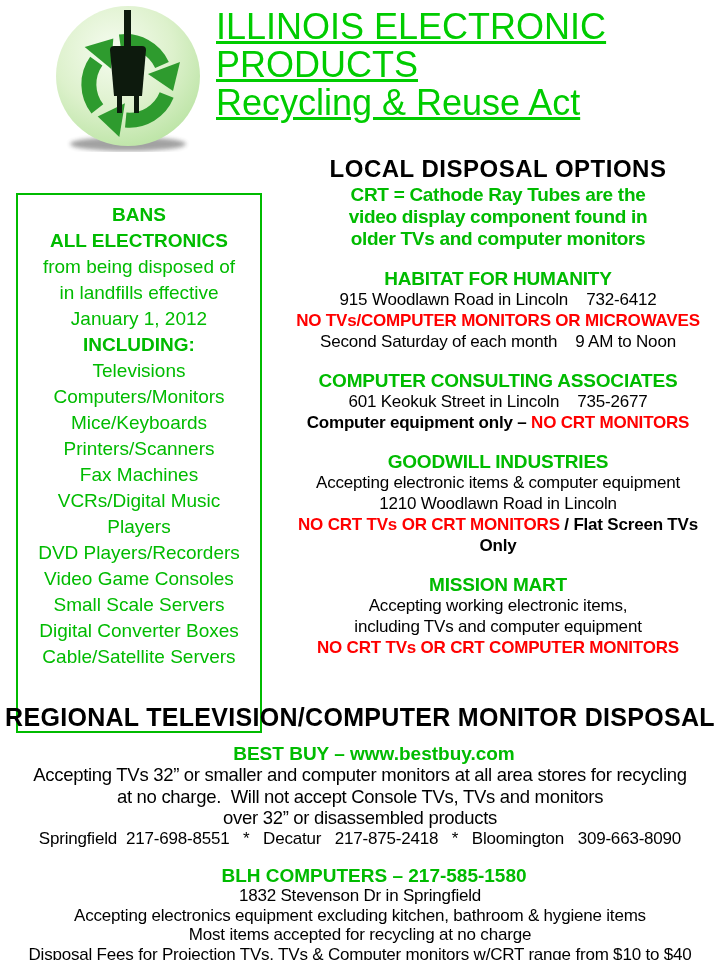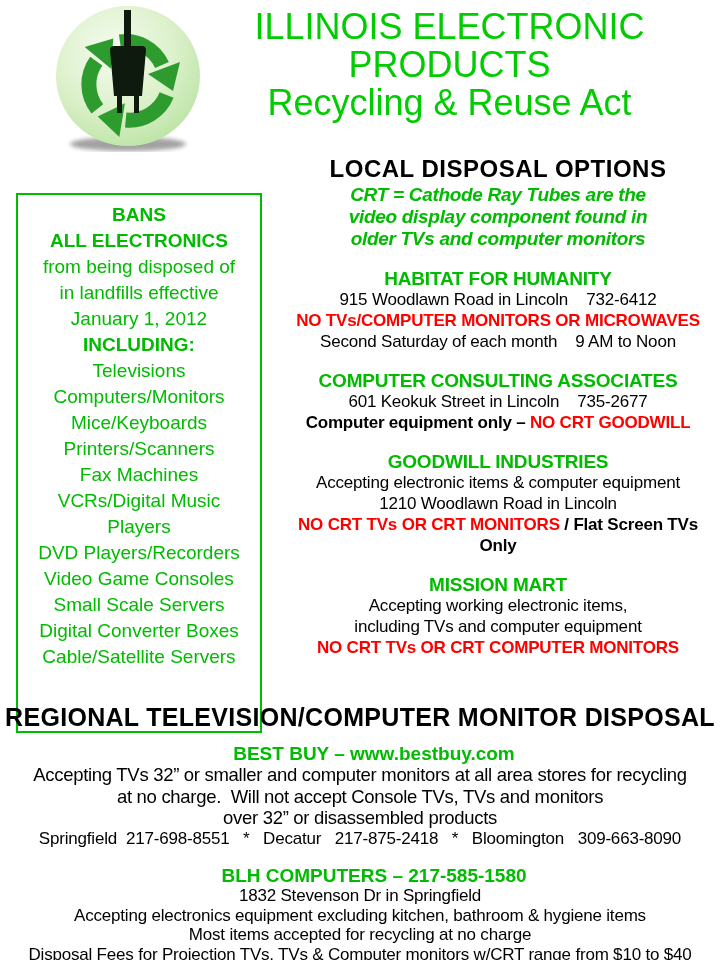--- a/index.html
+++ b/index.html
@@ -1,34 +1,34 @@
 <!DOCTYPE html>
 <html style="--green: #00bb00; --title_green: #00cc00; --red: #ff0000;"><head>
 <meta charset="utf-8">
 <style>
   html,body{margin:0;padding:0;background:#ffffff;}
   .page{position:relative;width:720px;height:960px;background:#fff;overflow:hidden;
         font-family:"Liberation Sans",sans-serif;}
 
   
   .logo{position:absolute;left:52px;top:4px;width:152px;height:148px;}
-  .title{position:absolute;left:197px;top:8px;width:505px;text-align:center;
-         color:var(--title_green);font-size:36px;line-height:38px;font-weight:400;}
+  .title{position:absolute;left:216px;top:8px;width:505px;
+         color:var(--title_green);font-size:36px;line-height:38px;font-weight:400;text-decoration:underline;}
 
   
   .bans-box{position:absolute;left:16px;top:176px;width:246px;height:540px;box-sizing:border-box;
             border:2px solid var(--green);text-align:center;color:var(--green);
             font-size:19px;line-height:26px;padding-top:7px;margin-top:17px;}
   .bans-line.bold{font-weight:700;}
 
   
   .local{position:absolute;left:278px;top:155px;width:440px;text-align:center;}
   .local-heading{font-size:24px;font-weight:700;color:#000;letter-spacing:.5px;line-height:27px;}
   .local-note{color:var(--green);font-weight:700;font-size:19px;line-height:22px;
-              margin-top:2px;letter-spacing:-.3px;font-style:italic;}
+              margin-top:2px;letter-spacing:-.3px;}
   .org{margin-top:18px;}
   .org-name{color:var(--green);font-weight:700;font-size:19px;line-height:21px;letter-spacing:-.2px;}
   .org-line{font-size:17px;line-height:21px;white-space:pre-wrap;letter-spacing:-.2px;}
   .seg.plain{color:#000;}
   .seg.red{color:var(--red);font-weight:700;}
   .seg.boldblack{color:#000;font-weight:700;}
 
   
   .regional{position:absolute;left:0;top:702px;width:720px;text-align:center;}
   .regional-heading{font-size:25px;font-weight:700;color:#000;letter-spacing:.3px;line-height:30px;}
@@ -112,21 +112,21 @@
     <div>
         <div class="org">
           <div class="org-name">HABITAT FOR HUMANITY</div>
           <div class="org-line"><span class="seg plain">915 Woodlawn Road in Lincoln    732-6412</span></div>
           <div class="org-line"><span class="seg red">NO TVs/COMPUTER MONITORS OR MICROWAVES</span></div>
           <div class="org-line"><span class="seg plain">Second Saturday of each month    9 AM to Noon</span></div>
         </div>
         <div class="org">
           <div class="org-name">COMPUTER CONSULTING ASSOCIATES</div>
           <div class="org-line"><span class="seg plain">601 Keokuk Street in Lincoln    735-2677</span></div>
-          <div class="org-line"><span class="seg boldblack">Computer equipment only – </span><span class="seg red">NO CRT GOODWILL</span></div>
+          <div class="org-line"><span class="seg boldblack">Computer equipment only – </span><span class="seg red">NO CRT MONITORS</span></div>
         </div>
         <div class="org">
           <div class="org-name">GOODWILL INDUSTRIES</div>
           <div class="org-line"><span class="seg plain">Accepting electronic items &amp; computer equipment</span></div>
           <div class="org-line"><span class="seg plain">1210 Woodlawn Road in Lincoln</span></div>
           <div class="org-line"><span class="seg red">NO CRT TVs OR CRT MONITORS</span><span class="seg boldblack"> / Flat Screen TVs Only</span></div>
         </div>
         <div class="org">
           <div class="org-name">MISSION MART</div>
           <div class="org-line"><span class="seg plain">Accepting working electronic items,</span></div>

